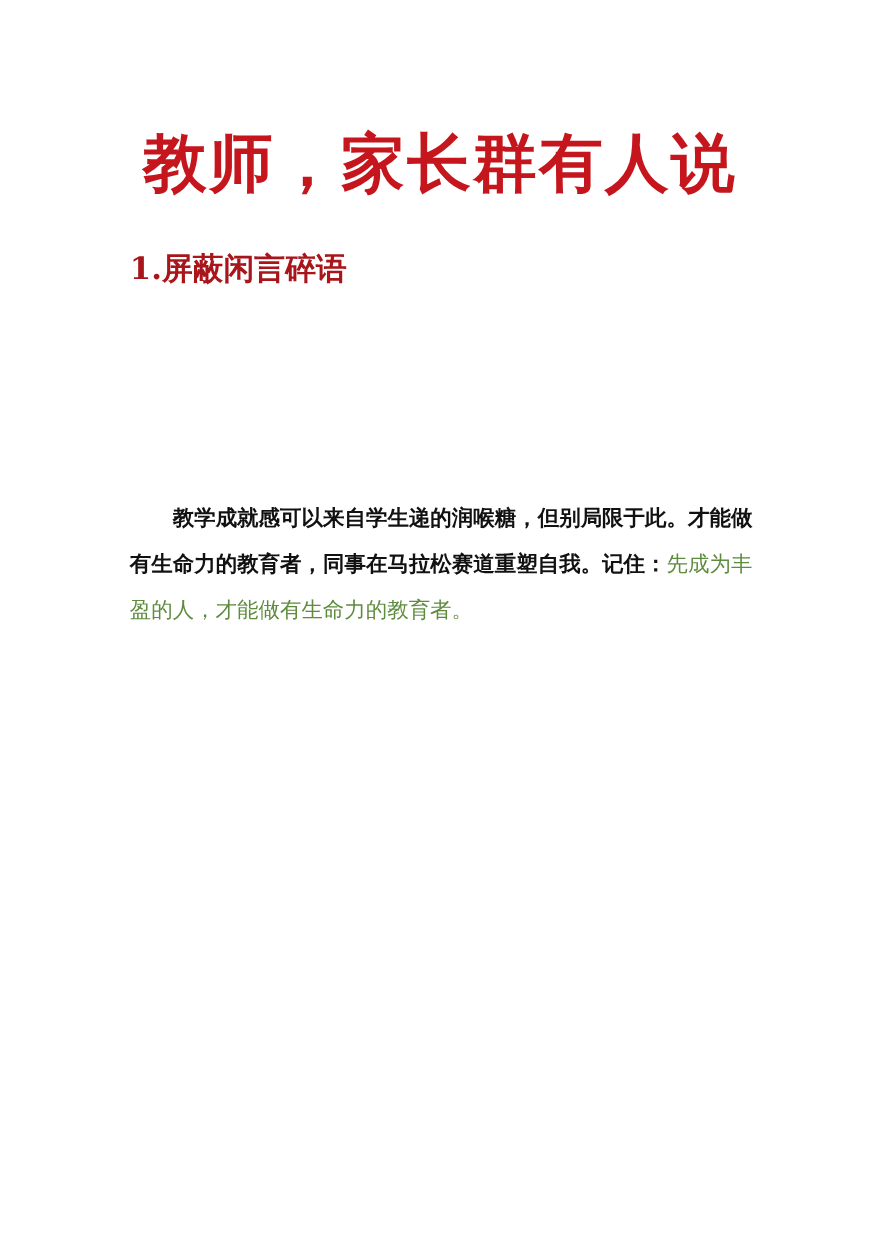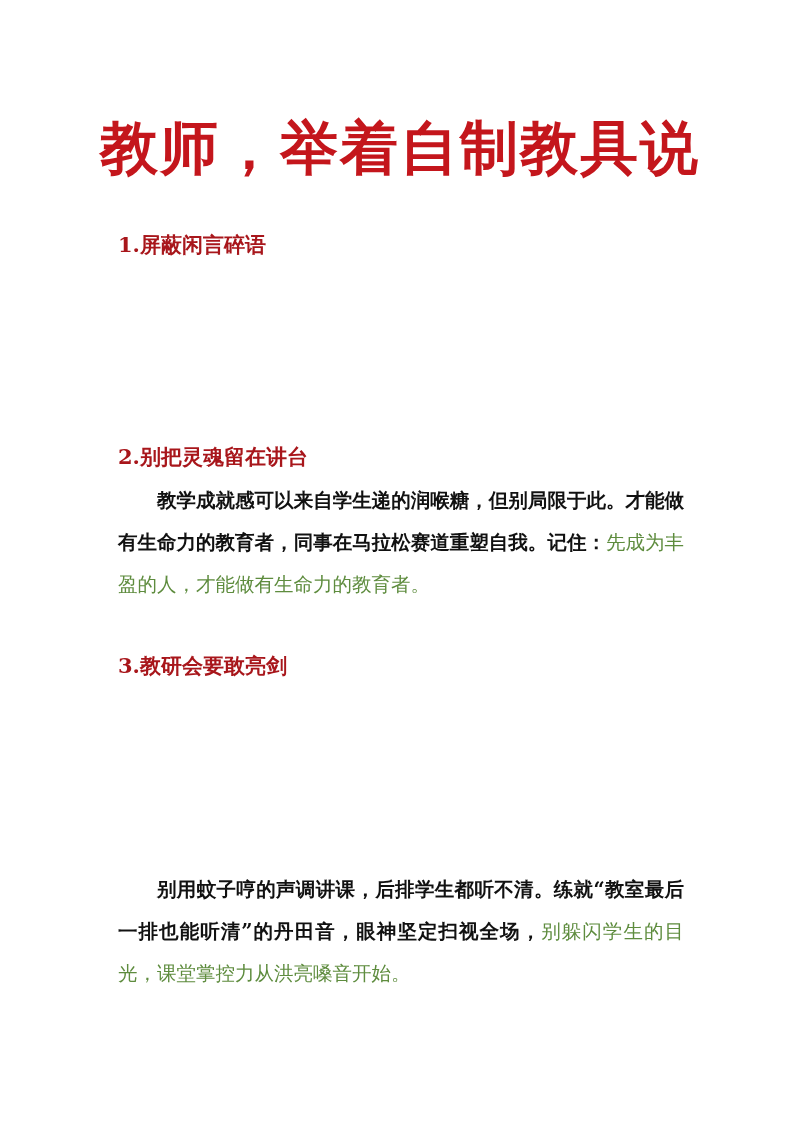--- a/index.html
+++ b/index.html
@@ -4,43 +4,40 @@
 <style>
   html, body { margin: 0; padding: 0; background: #ffffff; }
   body { width: 800px; height: 1131px; position: relative; overflow: hidden;
          font-family: "DejaVu Serif", "Liberation Serif", serif; }
   .title { position: absolute; left: 0; top: 108px; width: 800px; text-align: center;
            font-family: "DejaVu Sans", "Liberation Sans", sans-serif;
            font-weight: bold; font-size: 58px; line-height: 80px; color: #c4161c;
            letter-spacing: 2px; margin: 0; }
   .section { position: absolute; left: 118px; width: 566px; }
   .heading { margin: 0; font-family: "DejaVu Serif", "Liberation Serif", serif;
-             font-weight: bold; font-size: 21px; line-height: 30px; color: #a8161b; }
+             font-weight: bold; font-size: 28px; line-height: 30px; color: #a8161b; }
   .body { margin: 8px 0 0 0; font-size: 19.5px; line-height: 42px; color: #111111;
           text-indent: 2em; text-align: justify; font-weight: bold; }
   .green { color: #5e8c3e; font-weight: normal; }
   .black { color: #111111; }
   #s1 { top: 230px; }
   #s2 { top: 442px; }
   #s3 { top: 651px; }
   #s4 { top: 861px; }
 </style>
 </head>
 <body>
 
-<h1 class="title">教师，举着自制教具说</h1>
+<h1 class="title">教师，家长群有人说</h1>
 
 <div class="section" id="s1">
   <h2 class="heading">1.屏蔽闲言碎语</h2>
 </div>
 
 <div class="section" id="s2">
-  <h2 class="heading">2.别把灵魂留在讲台</h2>
   <p class="body"><span class="black">教学成就感可以来自学生递的润喉糖，但别局限于此。才能做有生命力的教育者，同事在马拉松赛道重塑自我。记住：</span><span class="green">先成为丰盈的人，才能做有生命力的教育者。</span><span class="black"></span></p>
 </div>
 
 <div class="section" id="s3">
-  <h2 class="heading">3.教研会要敢亮剑</h2>
 </div>
 
 <div class="section" id="s4">
-  <p class="body"><span class="black">别用蚊子哼的声调讲课，后排学生都听不清。练就“教室最后一排也能听清”的丹田音，眼神坚定扫视全场，</span><span class="green">别躲闪学生的目光，课堂掌控力从洪亮嗓音开始。</span><span class="black"></span></p>
 </div>
 
 </body></html>

